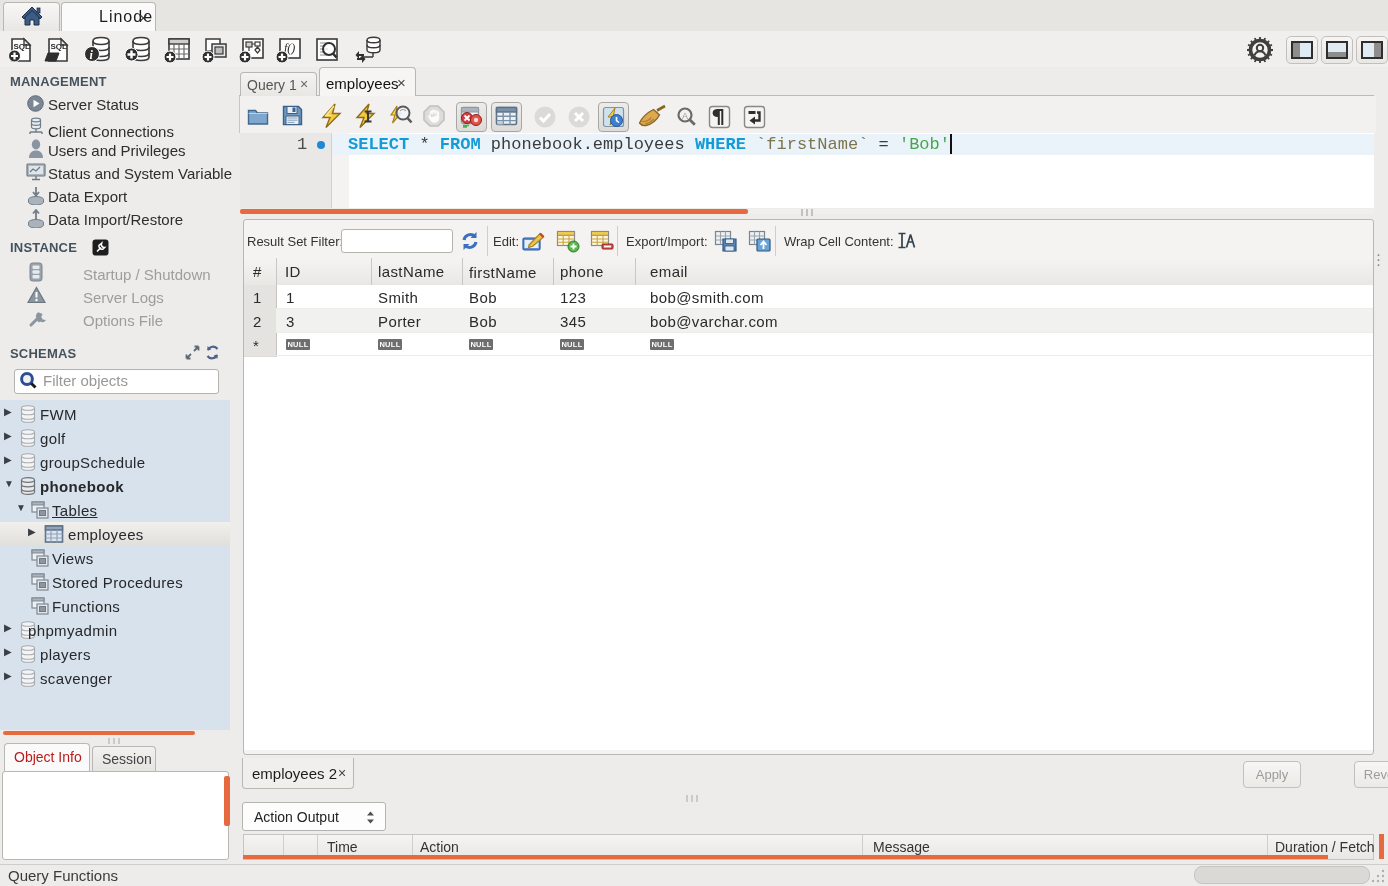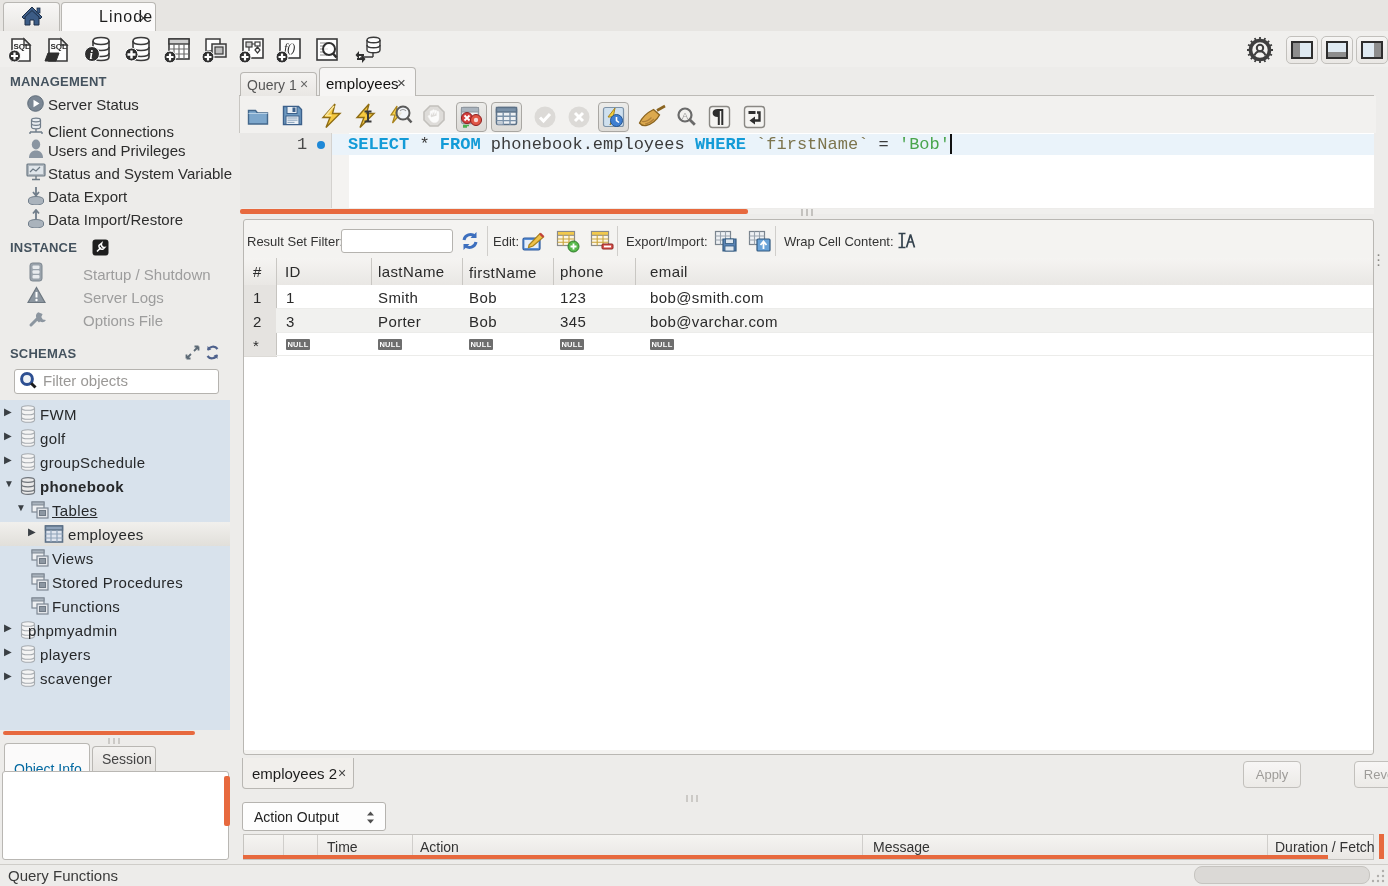--- a/index.html
+++ b/index.html
@@ -390,21 +390,21 @@
             </g>
           </svg></span>
         <span class="lbl" style="left:40px;">scavenger</span>
       </div>
   </div>
 
   <div class="abs" style="left:0;top:730px;width:230px;height:5px;background:#edecea;"></div>
   <div class="abs" style="left:3px;top:731px;width:192px;height:4px;background:#e7693e;border-radius:2px;"></div>
 
   <div class="abs" style="left:4px;top:743px;width:86px;height:28px;background:#fbfafa;border:1px solid #b9b7b3;border-bottom:none;border-radius:4px 4px 0 0;box-sizing:border-box;"></div>
-  <div class="abs" style="left:14px;top:749px;font-size:14px;color:#0369a1;margin-top:12px;">Object Info</div>
+  <div class="abs" style="left:14px;top:749px;font-size:14px;color:#b91c1c;">Object Info</div>
   <div class="abs" style="left:92px;top:746px;width:64px;height:25px;background:linear-gradient(#f2f1ef,#e6e4e1);border:1px solid #b9b7b3;border-bottom:none;border-radius:4px 4px 0 0;box-sizing:border-box;"></div>
   <div class="abs" style="left:102px;top:751px;font-size:14px;color:#444;">Session</div>
   <div id="objinfo"></div>
   <div class="abs" style="left:224px;top:776px;width:6px;height:50px;background:#e7693e;border-radius:2px;"></div>
 
   <div id="statusbar"></div>
   <div class="abs" style="left:8px;top:867px;font-size:15px;color:#3a3a3a;">Query Functions</div>
 
   <div class="abs" style="left:239px;top:95px;width:1135px;height:1px;background:#bdbbb7;"></div>
   <div class="qtab" style="left:240px;width:77px;background:linear-gradient(#f4f3f1,#e8e6e3);"></div>

